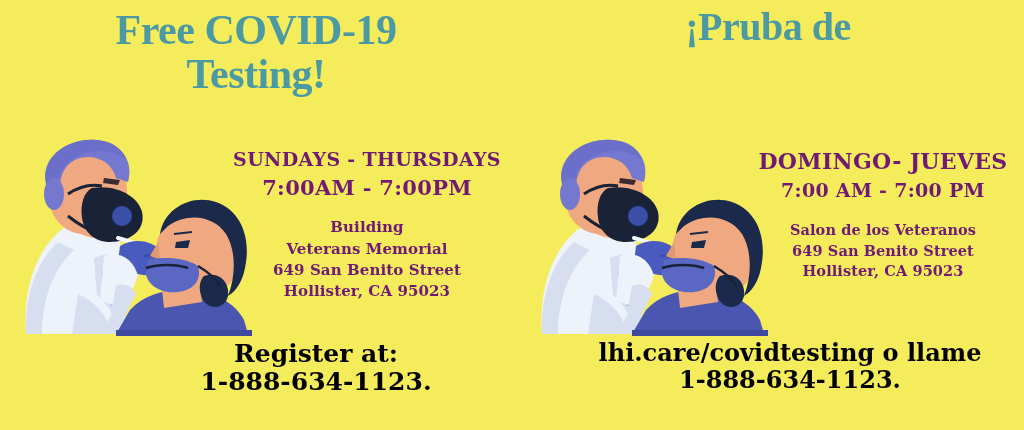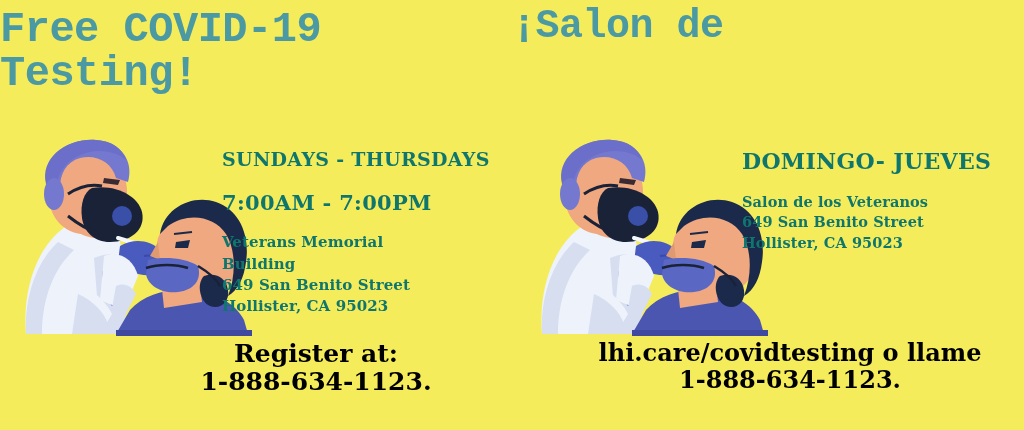--- a/index.html
+++ b/index.html
@@ -28,23 +28,23 @@
     height: 430px;
   }
   .panel-left  { left: 0; }
   .panel-right { left: 512px; }
 
   
   .headline {
     position: absolute;
     left: 0;
     width: 512px;
-    text-align: left;
+    text-align: center;
     color: #4b99a3;
-    font-family: Liberation Mono, monospace;
+    font-family: Liberation Serif, serif;
     font-weight: bold;
     line-height: 1.05;
     letter-spacing: -0.5px;
   }
   .panel-left .headline {
     top: 8px;
     font-size: 42px;
   }
   .panel-right .headline {
     top: 6px;
@@ -58,42 +58,41 @@
     left: 8px;
     top: 138px;
     width: 252px;
     height: 200px;
   }
   .panel-right .illo { left: 12px; }
 
   
   .info {
     position: absolute;
-    color: #0f766e;
+    color: #701a75;
     font-family: "DejaVu Serif", "Liberation Serif", serif;
     font-weight: bold;
-    text-align: left;
+    text-align: center;
   }
   .panel-left .info  { left: 222px; width: 290px; top: 148px; }
   .panel-right .info { left: 230px; width: 282px; top: 148px; }
 
   .days {
     font-size: 19px;
     letter-spacing: 0.3px;
     line-height: 1.25;
     white-space: nowrap;
   }
   .panel-right .days { font-size: 22px; }
 
   .hours {
     font-size: 21px;
     letter-spacing: 0.3px;
     line-height: 1.5;
     white-space: nowrap;
-    margin-top: 15px;
   }
   .panel-right .hours { font-size: 19px; }
 
   .address {
     margin-top: 14px;
     font-size: 15px;
     line-height: 1.42;
     letter-spacing: 0.1px;
   }
   .panel-right .address { margin-top: 16px; font-size: 14.5px; }
@@ -181,37 +180,37 @@
         <path d="M140 122 C156 118 178 120 190 128 C194 142 186 152 170 154 C154 156 140 148 138 136 Z" fill="#5a68c4"></path>
         <path d="M138 130 C150 126 168 126 180 130" stroke="#1a2238" stroke-width="2.5" fill="none"></path>
         <path d="M190 128 C200 134 208 140 212 148" stroke="#1a2238" stroke-width="2.5" fill="none"></path>
       </svg>
     </div>
 
     <div class="info">
       <div class="days">SUNDAYS - THURSDAYS</div>
       <div class="hours">7:00AM - 7:00PM</div>
       <div class="address">
+        <span class="addr-line">Building</span>
         <span class="addr-line">Veterans Memorial</span>
-        <span class="addr-line">Building</span>
         <span class="addr-line">649 San Benito Street</span>
         <span class="addr-line">Hollister, CA 95023</span>
       </div>
     </div>
 
     <div class="register">
       <span class="reg-line">Register at:</span>
       <span class="reg-line">1-888-634-1123.</span>
     </div>
   </div>
 
   <div class="panel panel-right">
 
     <div class="headline">
-      <span class="hl-line">¡Salon de</span>
+      <span class="hl-line">¡Pruba de</span>
     </div>
 
     <div class="illo">
       <svg viewBox="0 0 252 200" width="252" height="200" xmlns="http://www.w3.org/2000/svg" aria-hidden="true">
         <path d="M18 196 C14 150 30 104 62 86 L104 78 L118 124 L116 196 Z" fill="#eef3fb"></path>
         <path d="M18 196 C16 164 26 126 50 104 L66 112 C44 132 34 164 34 196 Z" fill="#d6def0"></path>
         <path d="M86 120 C106 112 118 118 126 136 L114 196 L92 196 Z" fill="#d6def0"></path>
         <path d="M62 62 L100 58 L106 96 C92 104 72 100 64 88 Z" fill="#efa87f"></path>
         <path d="M48 18 C78 2 112 14 118 44 C124 74 104 94 80 96 C56 98 40 78 40 54 C40 38 42 26 48 18 Z" fill="#efa87f"></path>
         <path d="M40 48 C34 18 60 0 88 2 C114 4 126 24 120 44 L108 40 C104 24 88 16 72 20 C58 24 52 36 52 50 Z" fill="#7478cf"></path>
@@ -240,20 +239,21 @@
         <path d="M166 96 L184 94" stroke="#1b2a4a" stroke-width="2" fill="none"></path>
         <path d="M150 104 L142 118 L152 122 Z" fill="#e09a72"></path>
         <path d="M140 122 C156 118 178 120 190 128 C194 142 186 152 170 154 C154 156 140 148 138 136 Z" fill="#5a68c4"></path>
         <path d="M138 130 C150 126 168 126 180 130" stroke="#1a2238" stroke-width="2.5" fill="none"></path>
         <path d="M190 128 C200 134 208 140 212 148" stroke="#1a2238" stroke-width="2.5" fill="none"></path>
       </svg>
     </div>
 
     <div class="info">
       <div class="days">DOMINGO- JUEVES</div>
+      <div class="hours">7:00 AM - 7:00 PM</div>
       <div class="address">
         <span class="addr-line">Salon de los Veteranos</span>
         <span class="addr-line">649 San Benito Street</span>
         <span class="addr-line">Hollister, CA 95023</span>
       </div>
     </div>
 
     <div class="register">
       <span class="reg-line">lhi.care/covidtesting o llame</span>
       <span class="reg-line">1-888-634-1123.</span>

